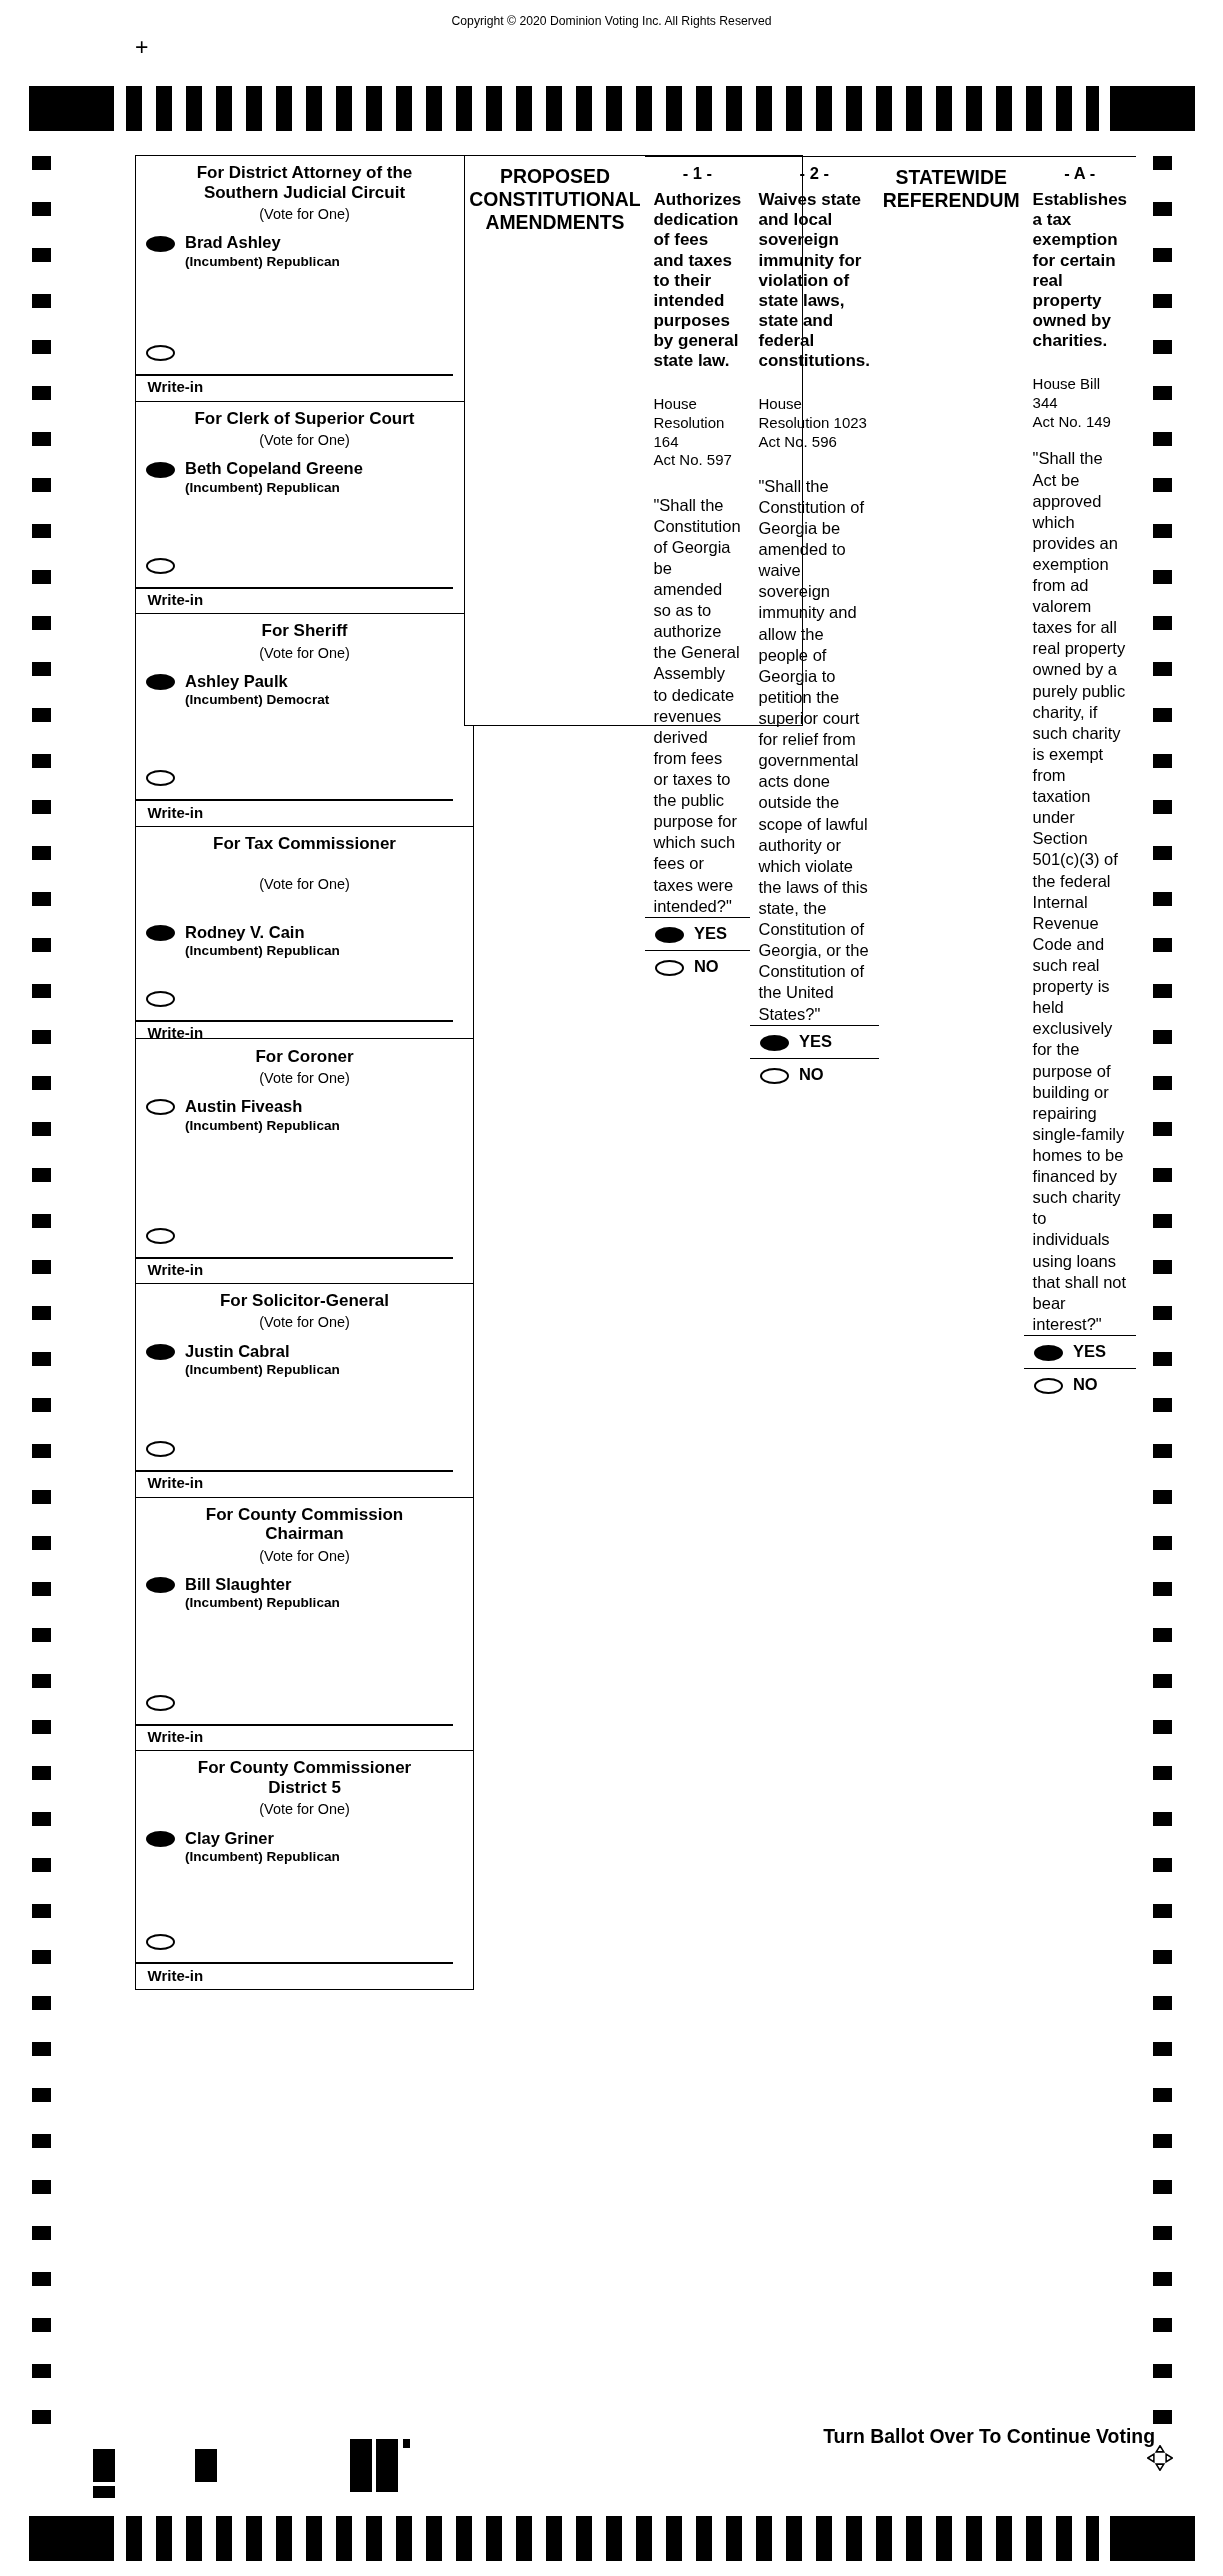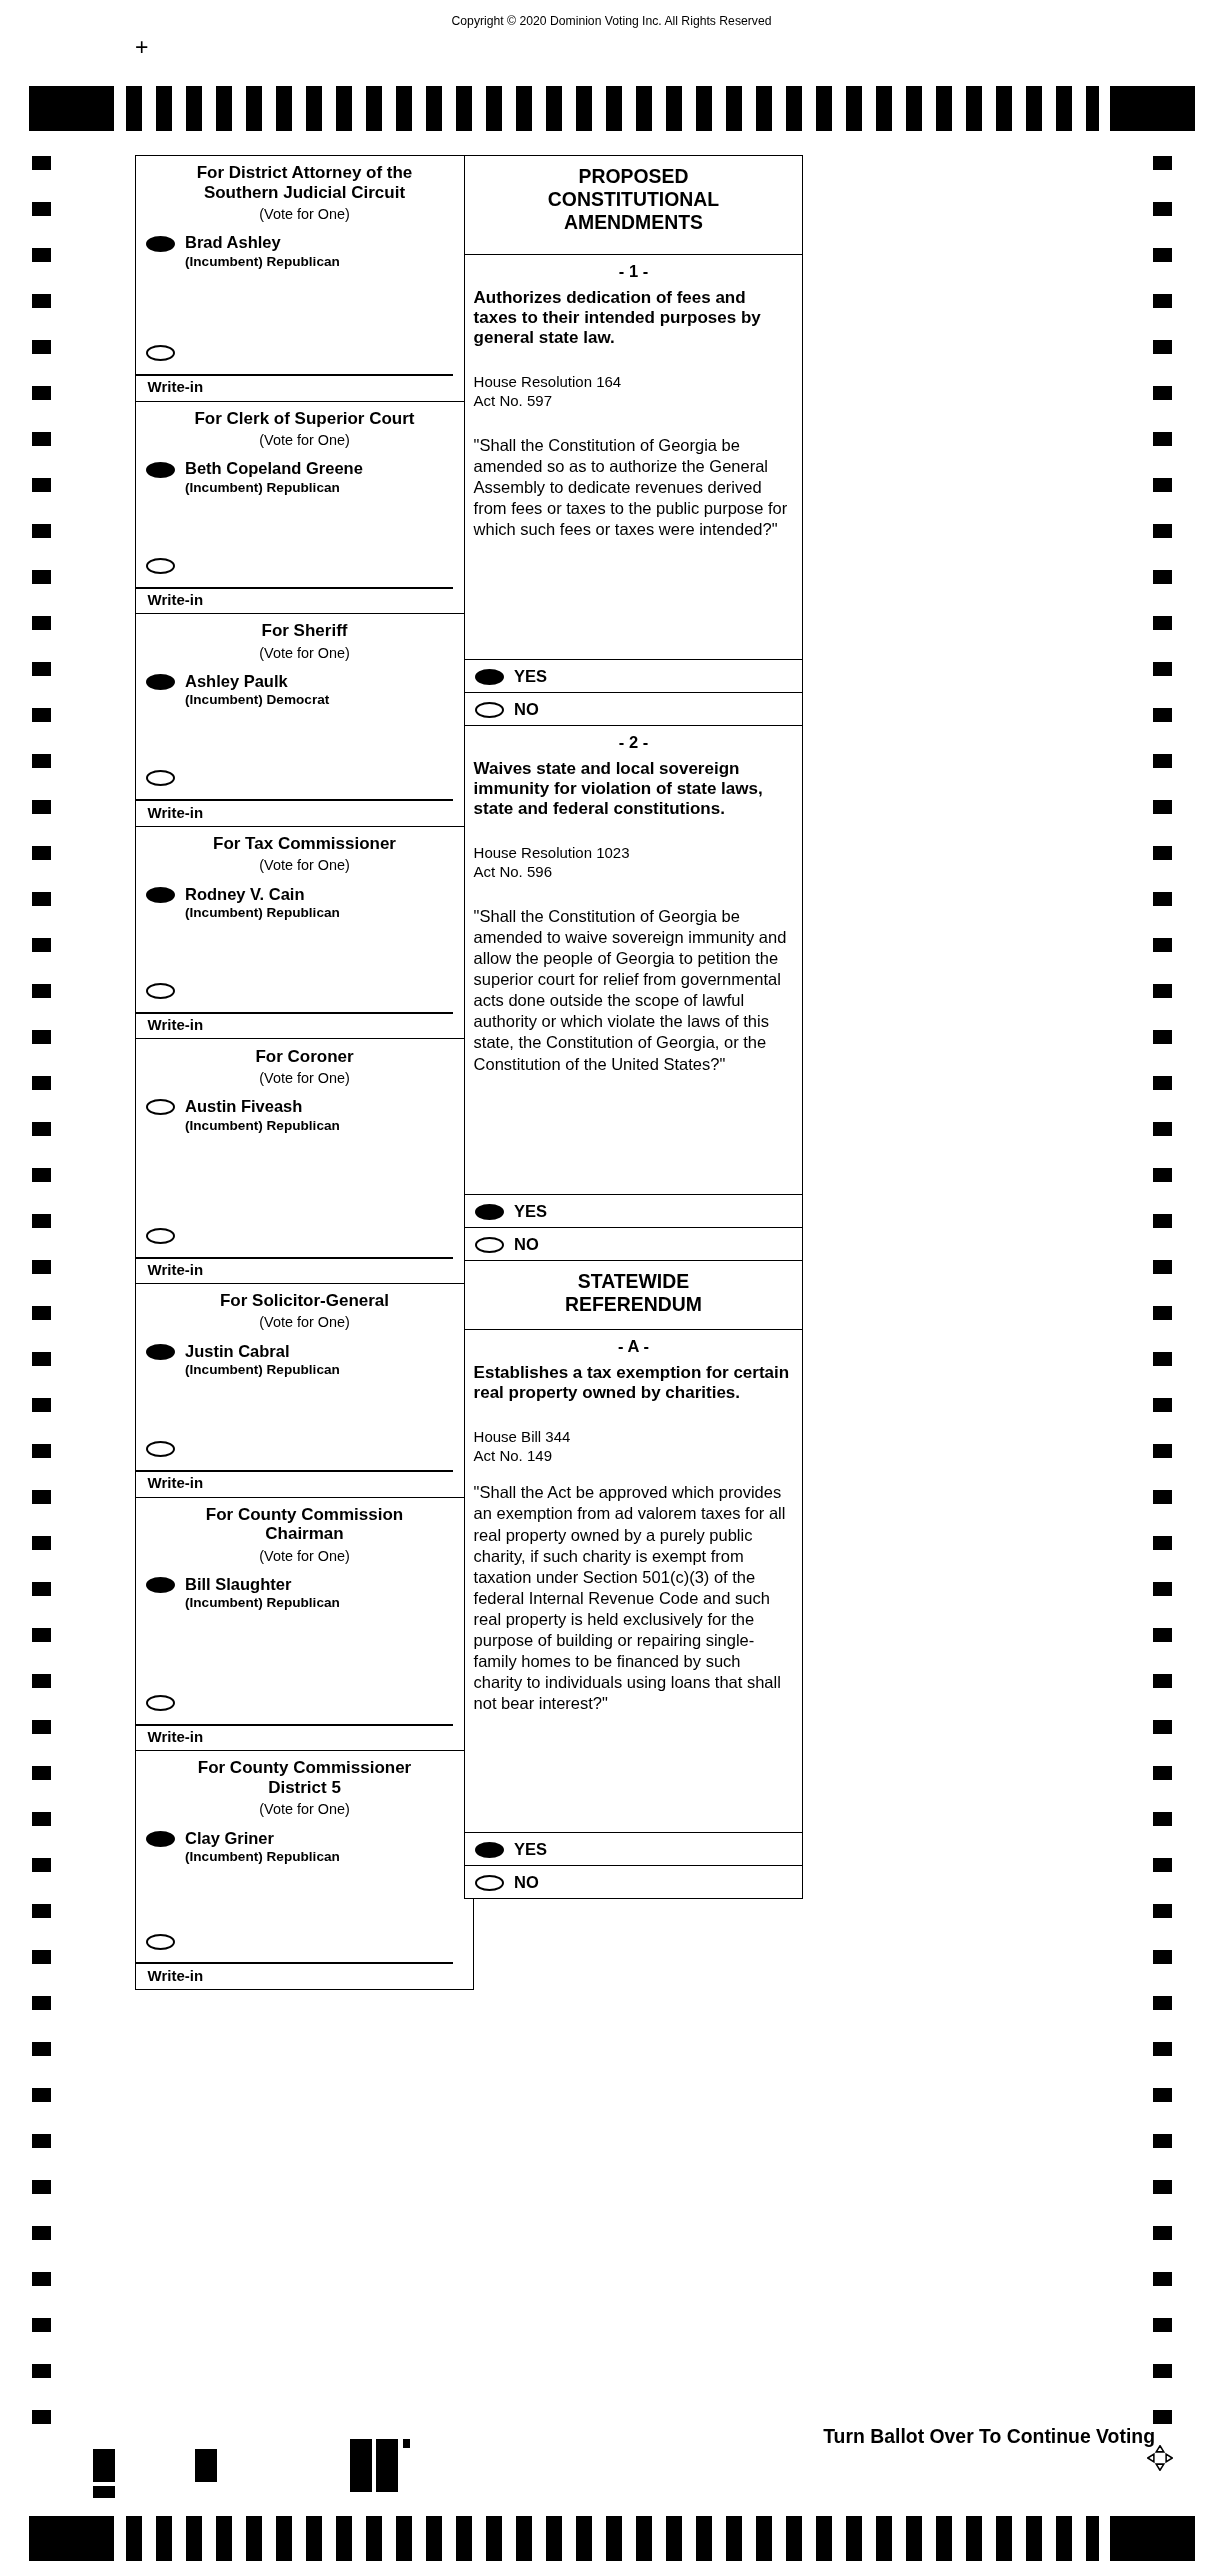--- a/index.html
+++ b/index.html
@@ -18,21 +18,21 @@
   .band-bars { flex: 1; margin: 0 11.5px;
     background: repeating-linear-gradient(to right, #000 0 16px, transparent 16px 30px); }
   .edge-marks { position: absolute; top: 156px; width: 18.7px; height: 2282px;
     background: repeating-linear-gradient(to bottom, #000 0 14.4px, transparent 14.4px 46px); }
   .edge-marks.left  { left: 32px; }
   .edge-marks.right { left: 1153px; }
   .regmark { position: absolute; background: #000; }
 
   
   .left-col  { position: absolute; left: 135px; top: 155px; width: 339px; }
-  .right-col { position: absolute; left: 464px; top: 155px; width: 339px; border: 1.4px solid #000; display: flex; flex-direction: column; background:#fff; }
+  .right-col { position: absolute; left: 464px; top: 155px; width: 339px; border: 1.4px solid #000; display: flex; flex-direction: row; background:#fff; }
   .right-col > * + * { border-top: 1.4px solid #000; }
 
   
   .contest { border: 1.4px solid #000; margin-top: -1.4px; display: flex; flex-direction: column; background: #fff; }
   .contest:first-child { margin-top: 0; }
   .contest-title { font-size: 17px; font-weight: bold; text-align: center; white-space: pre-line; line-height: 1.15; padding: 7.2px 5.7px 0; }
   .contest-instruction { font-size: 14.4px; text-align: center; padding: 3.6px 0 4.3px; }
   .choice { display: flex; align-items: flex-start; padding: 7.2px 10px 4.3px; }
   .oval { flex: 0 0 auto; width: 29px; height: 16px; border: 2.2px solid #000; border-radius: 50%; background: #fff; margin-top: 2.2px; }
   .oval.filled { background: #000; }
@@ -129,21 +129,21 @@
       </div>
       <div class="writein">
         <div class="choice">
           <span class="oval"></span>
         </div>
         <div class="writein-rule"></div>
         <div class="writein-label">Write-in</div>
       </div>
     </section>
 
-    <section class="contest" style="height:214px;">
+    <section class="contest" style="height:214px;gap:19px;">
       <h2 class="contest-title">For Tax Commissioner</h2>
       <div class="contest-instruction">(Vote for One)</div>
       <div class="choice">
         <span class="oval filled"></span>
         <span class="cand">
           <span class="cand-name">Rodney V. Cain</span>
           <span class="cand-detail">(Incumbent) Republican</span>
         </span>
       </div>
       <div class="writein">

